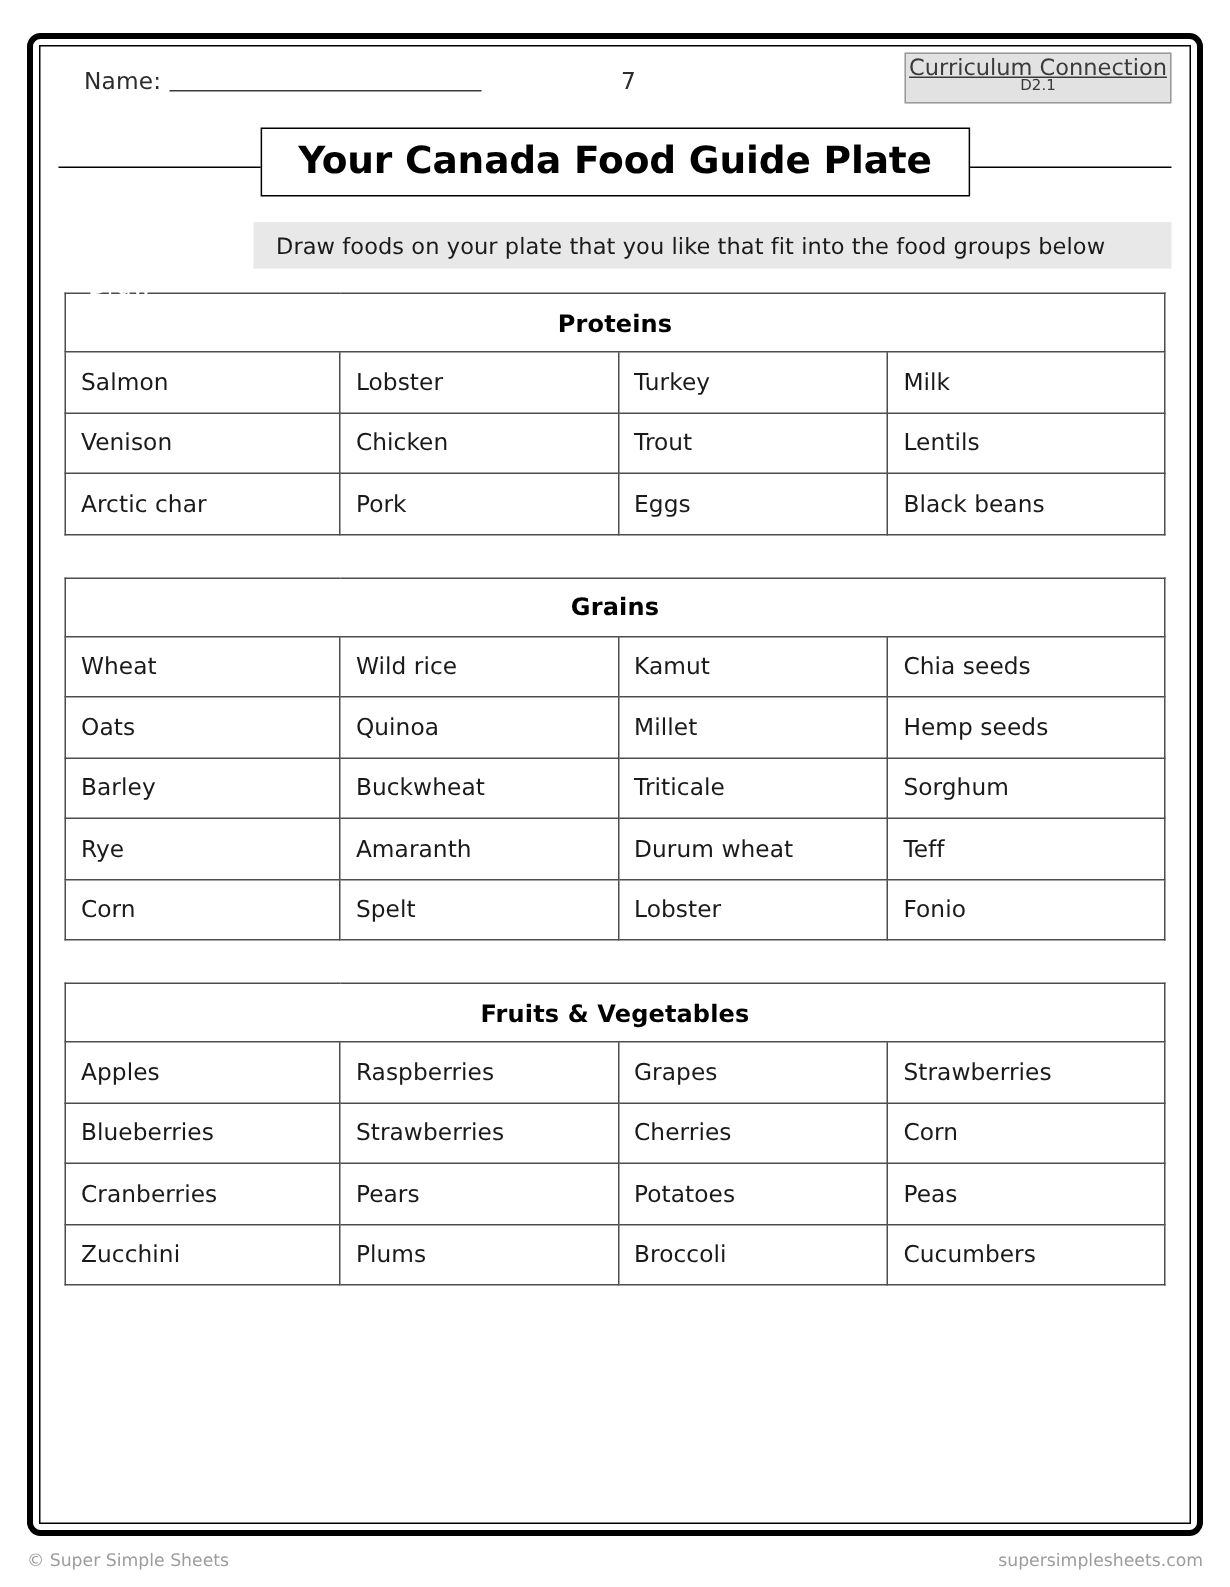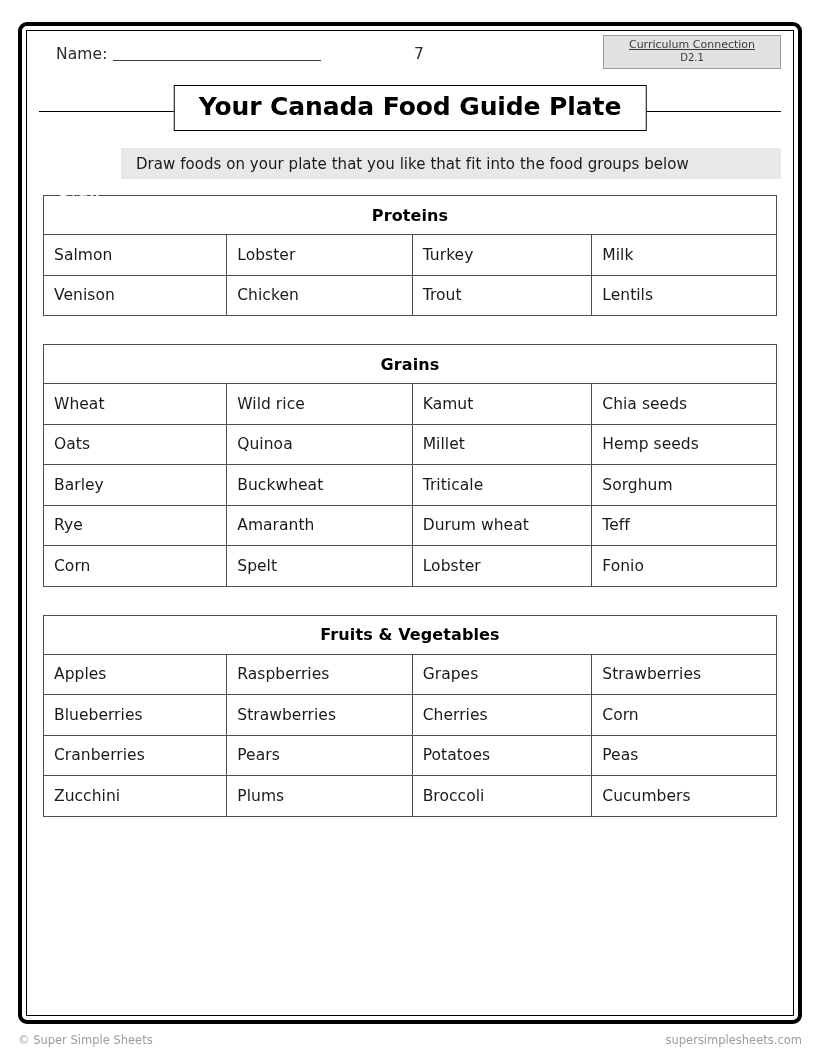--- a/index.html
+++ b/index.html
@@ -83,21 +83,21 @@
     top: 4px;
     width: 178px;
     height: 34px;
     background: #e2e2e2;
     border: 1px solid #9a9a9a;
     box-sizing: border-box;
     text-align: center;
     padding-top: 3px;
   }
   .curriculum-badge .cc-title {
-    font-size: 11px;
+    font-size: 15px;
     color: #3a3a3a;
     text-decoration: underline;
     line-height: 12px;
     display: block;
   }
   .curriculum-badge .cc-code {
     font-size: 10px;
     color: #3a3a3a;
     line-height: 13px;
     display: block;
@@ -156,20 +156,21 @@
   }
   .instruction-text {
     background: #e8e8e8;
     flex: 1 1 auto;
     display: flex;
     align-items: center;
     padding-left: 15px;
     font-size: 15px;
     color: #1a1a1a;
     letter-spacing: .05px;
+    margin-left: 48px;
   }
 
   
   .tables-area {
     margin-top: 16px;
     padding: 0 4px;
   }
   .food-table {
     width: 100%;
     border-collapse: collapse;
@@ -270,20 +271,26 @@
                 <td>Lobster</td>
                 <td>Turkey</td>
                 <td>Milk</td>
               </tr>
               <tr>
                 <td>Venison</td>
                 <td>Chicken</td>
                 <td>Trout</td>
                 <td>Lentils</td>
               </tr>
+              <tr>
+                <td>Arctic char</td>
+                <td>Pork</td>
+                <td>Eggs</td>
+                <td>Black beans</td>
+              </tr>
             </tbody>
           </table>
           <table class="food-table">
             <colgroup>
               <col class="c1">
               <col class="c2">
               <col class="c3">
               <col class="c4">
             </colgroup>
             <thead>

